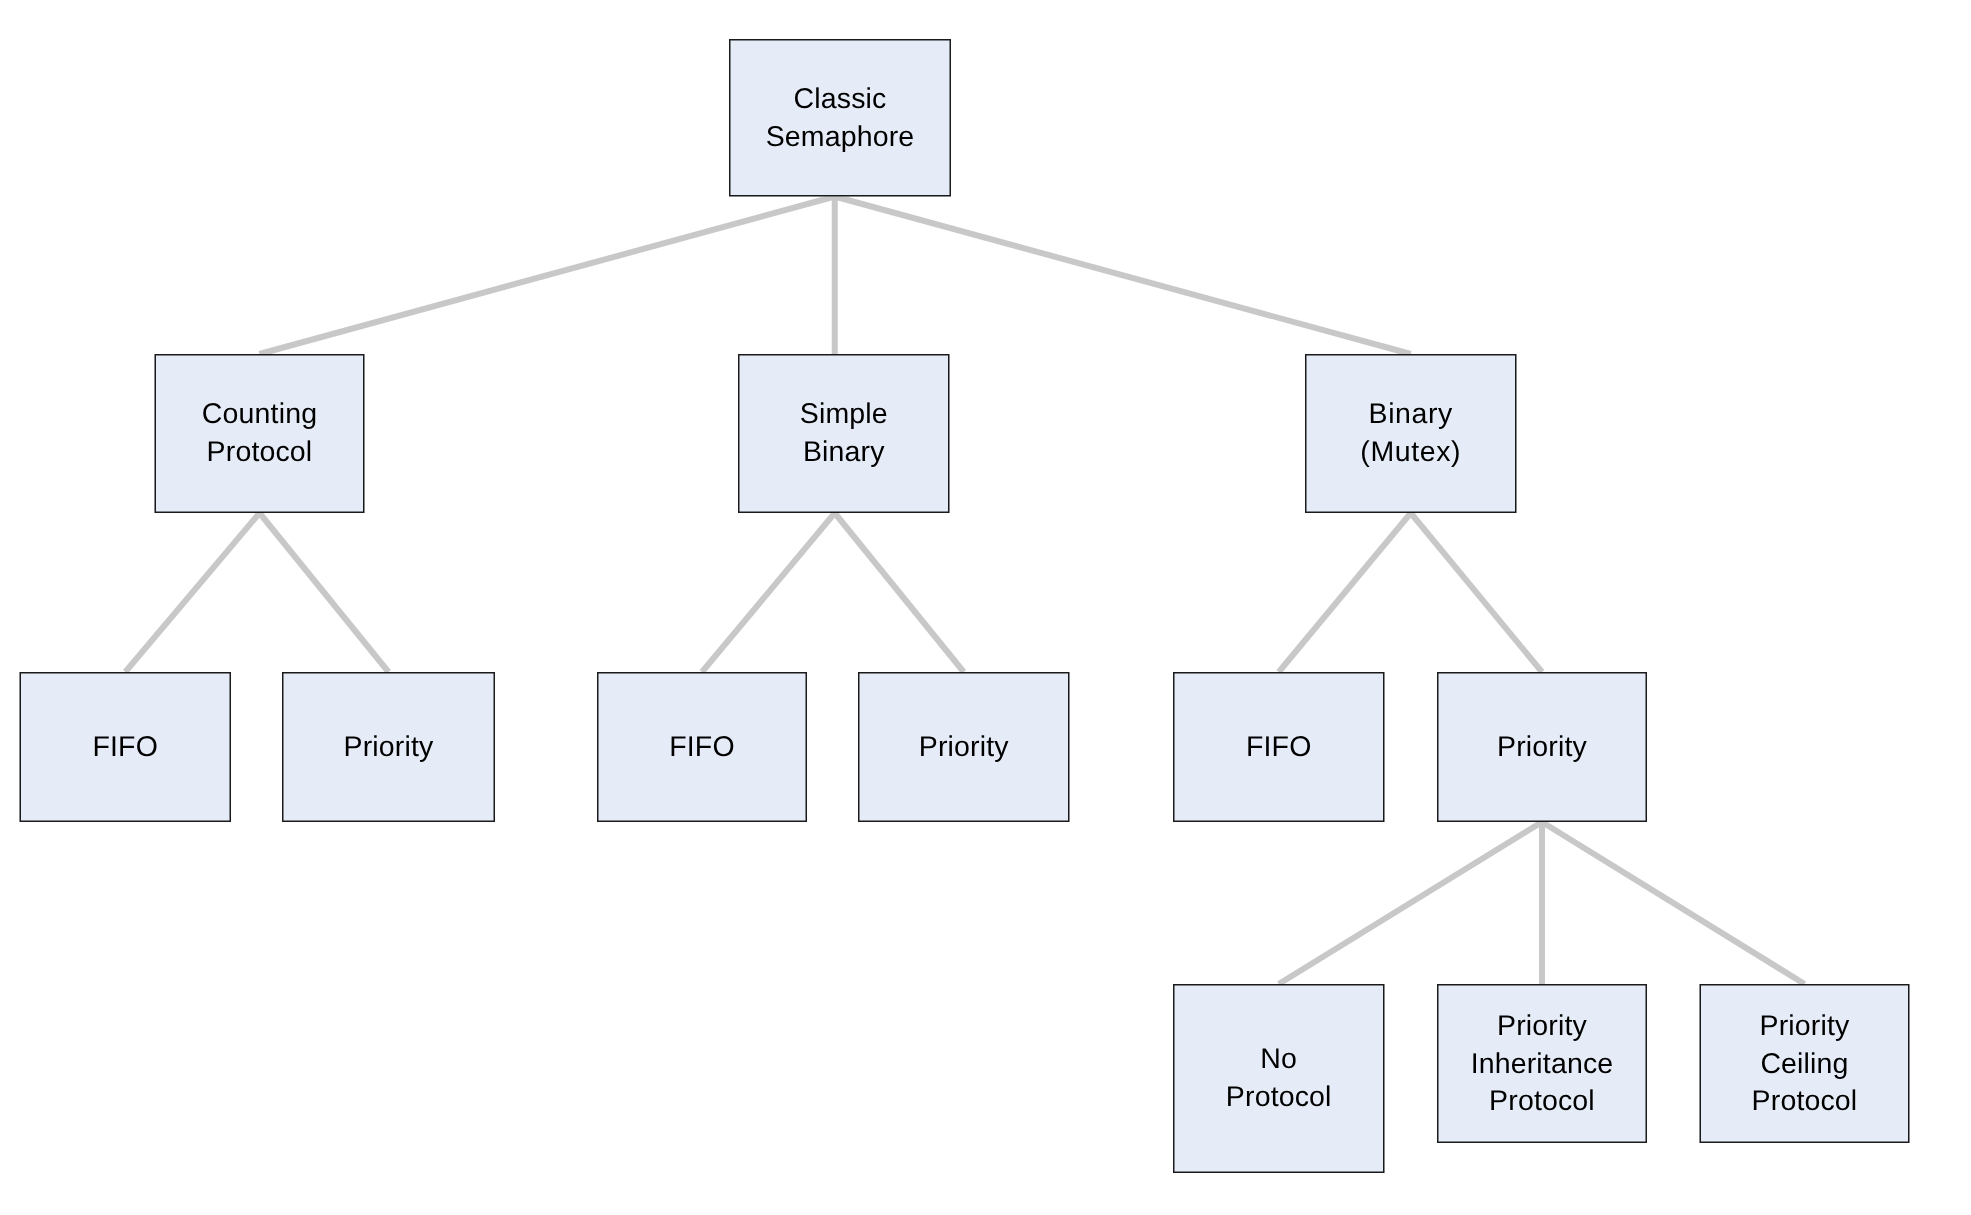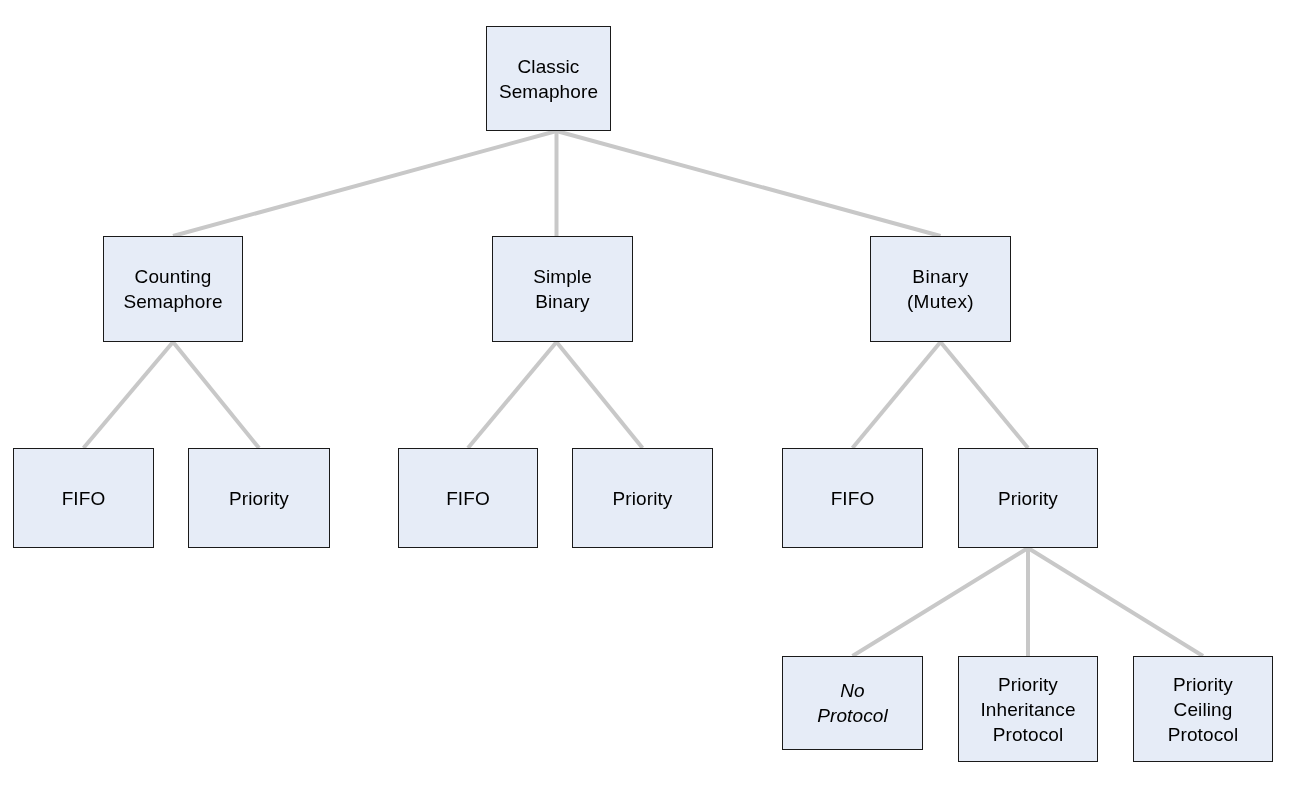--- a/index.html
+++ b/index.html
@@ -61,27 +61,27 @@
       <line x1="173" y1="342" x2="83.5" y2="448" stroke="#c8c8c8" stroke-width="4" stroke-linecap="butt"></line>
       <line x1="173" y1="342" x2="259" y2="448" stroke="#c8c8c8" stroke-width="4" stroke-linecap="butt"></line>
       <line x1="556.5" y1="342" x2="468" y2="448" stroke="#c8c8c8" stroke-width="4" stroke-linecap="butt"></line>
       <line x1="556.5" y1="342" x2="642.5" y2="448" stroke="#c8c8c8" stroke-width="4" stroke-linecap="butt"></line>
       <line x1="940.5" y1="342" x2="852.5" y2="448" stroke="#c8c8c8" stroke-width="4" stroke-linecap="butt"></line>
       <line x1="940.5" y1="342" x2="1028" y2="448" stroke="#c8c8c8" stroke-width="4" stroke-linecap="butt"></line>
       <line x1="1028" y1="548" x2="852.5" y2="656" stroke="#c8c8c8" stroke-width="4" stroke-linecap="butt"></line>
       <line x1="1028" y1="548" x2="1028" y2="656" stroke="#c8c8c8" stroke-width="4" stroke-linecap="butt"></line>
       <line x1="1028" y1="548" x2="1203" y2="656" stroke="#c8c8c8" stroke-width="4" stroke-linecap="butt"></line>
     </svg>
-<div class="node-box" style="left: 486px; top: 26px; width: 125px; height: 105px; background: rgb(230, 236, 247); border-color: rgb(26, 26, 26);">
+<div class="node-box" style="left: 486px; top: 26px; width: 148px; height: 105px; background: rgb(230, 236, 247); border-color: rgb(26, 26, 26);">
       <span class="node-label">Classic
 Semaphore</span>
     </div>
     <div class="node-box" style="left: 103px; top: 236px; width: 140px; height: 106px; background: rgb(230, 236, 247); border-color: rgb(26, 26, 26);">
       <span class="node-label">Counting
-Semaphore</span>
+Protocol</span>
     </div>
     <div class="node-box" style="left: 492px; top: 236px; width: 141px; height: 106px; background: rgb(230, 236, 247); border-color: rgb(26, 26, 26);">
       <span class="node-label">Simple
 Binary</span>
     </div>
     <div class="node-box" style="left: 870px; top: 236px; width: 141px; height: 106px; background: rgb(230, 236, 247); border-color: rgb(26, 26, 26);">
       <span class="node-label tight">Binary
 (Mutex)</span>
     </div>
     <div class="node-box" style="left: 13px; top: 448px; width: 141px; height: 100px; background: rgb(230, 236, 247); border-color: rgb(26, 26, 26);">
@@ -95,21 +95,21 @@
     </div>
     <div class="node-box" style="left: 572px; top: 448px; width: 141px; height: 100px; background: rgb(230, 236, 247); border-color: rgb(26, 26, 26);">
       <span class="node-label">Priority</span>
     </div>
     <div class="node-box" style="left: 782px; top: 448px; width: 141px; height: 100px; background: rgb(230, 236, 247); border-color: rgb(26, 26, 26);">
       <span class="node-label">FIFO</span>
     </div>
     <div class="node-box" style="left: 958px; top: 448px; width: 140px; height: 100px; background: rgb(230, 236, 247); border-color: rgb(26, 26, 26);">
       <span class="node-label">Priority</span>
     </div>
-    <div class="node-box" style="left: 782px; top: 656px; width: 141px; height: 94px; background: rgb(230, 236, 247); border-color: rgb(26, 26, 26); font-style: italic;">
+    <div class="node-box" style="left: 782px; top: 656px; width: 141px; height: 126px; background: rgb(230, 236, 247); border-color: rgb(26, 26, 26);">
       <span class="node-label">No
 Protocol</span>
     </div>
     <div class="node-box" style="left: 958px; top: 656px; width: 140px; height: 106px; background: rgb(230, 236, 247); border-color: rgb(26, 26, 26);">
       <span class="node-label">Priority
 Inheritance
 Protocol</span>
     </div>
     <div class="node-box" style="left: 1133px; top: 656px; width: 140px; height: 106px; background: rgb(230, 236, 247); border-color: rgb(26, 26, 26);">
       <span class="node-label">Priority

